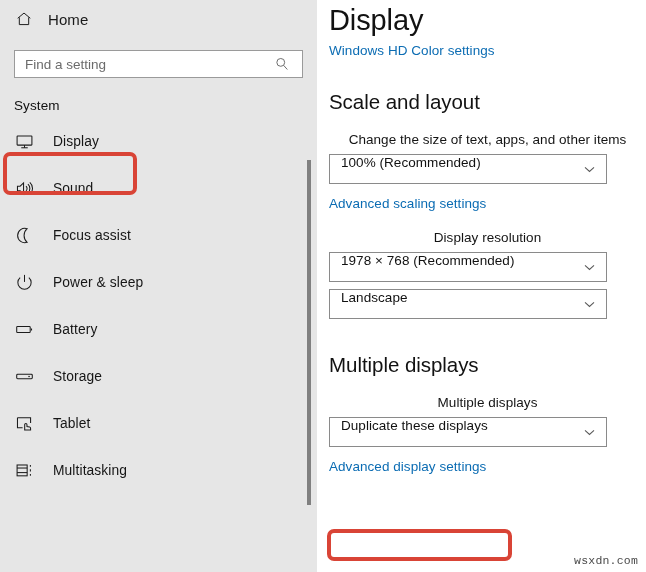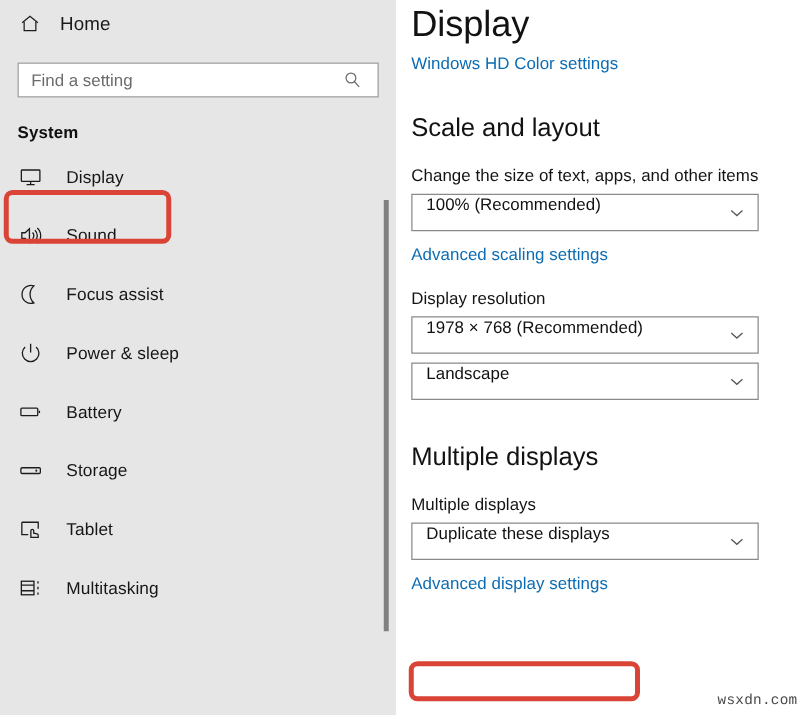--- a/index.html
+++ b/index.html
@@ -82,21 +82,21 @@
   .search-icon {
     width: 16px;
     height: 16px;
     flex: 0 0 16px;
     color: #6b6b6b;
   }
 
   .section-label {
     margin: 20px 0 0 14px;
     font-size: 13.5px;
-    font-weight: bold;
+    font-weight: normal;
     color: #111111;
     letter-spacing: .1px;
   }
 
   .nav-list {
     margin-top: 14px;
   }
   .nav-item {
     position: relative;
     display: flex;
@@ -185,20 +185,21 @@
     font-weight: normal;
     color: #121212;
     letter-spacing: -.05px;
   }
 
   .field-label {
     margin-top: 18px;
     font-size: 13.5px;
     color: #141414;
     letter-spacing: .05px;
+    text-align: center;
   }
 
   .combo {
     position: relative;
     margin-top: 7px;
     width: 278px;
     height: 30px;
     border: 1px solid #8a8a8a;
     background: #ffffff;
     box-sizing: border-box;

